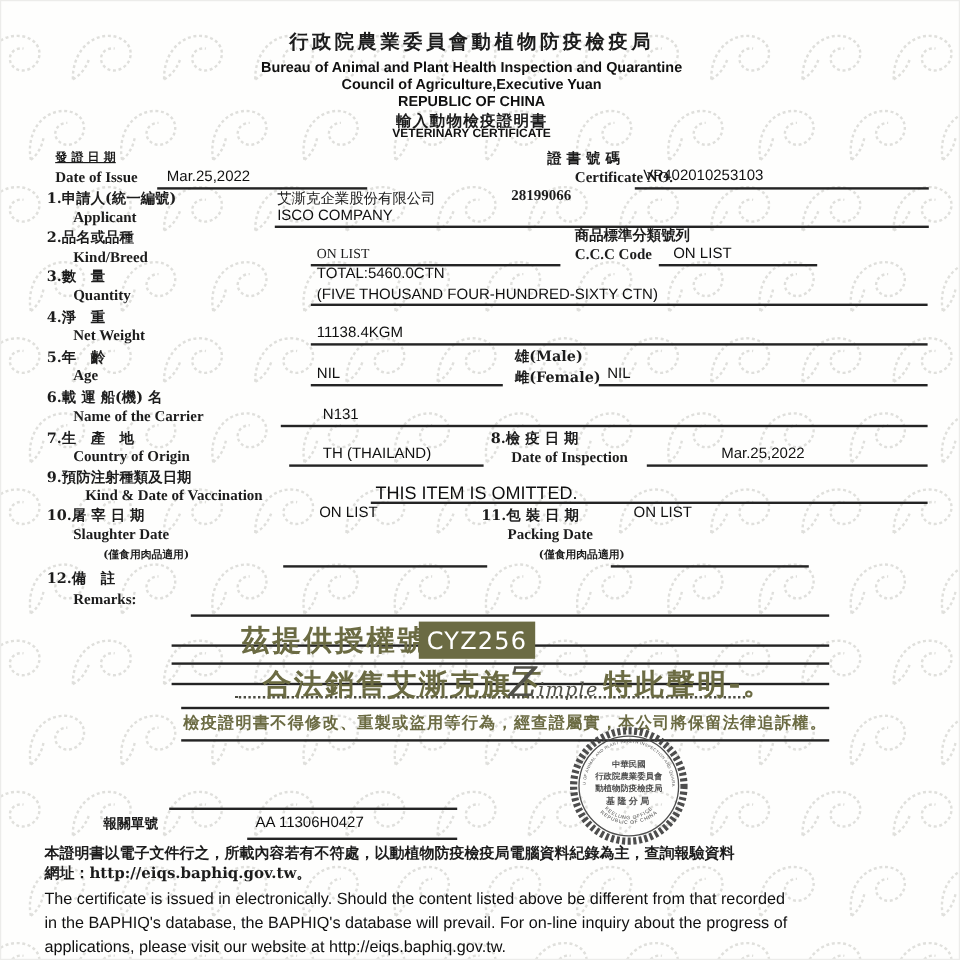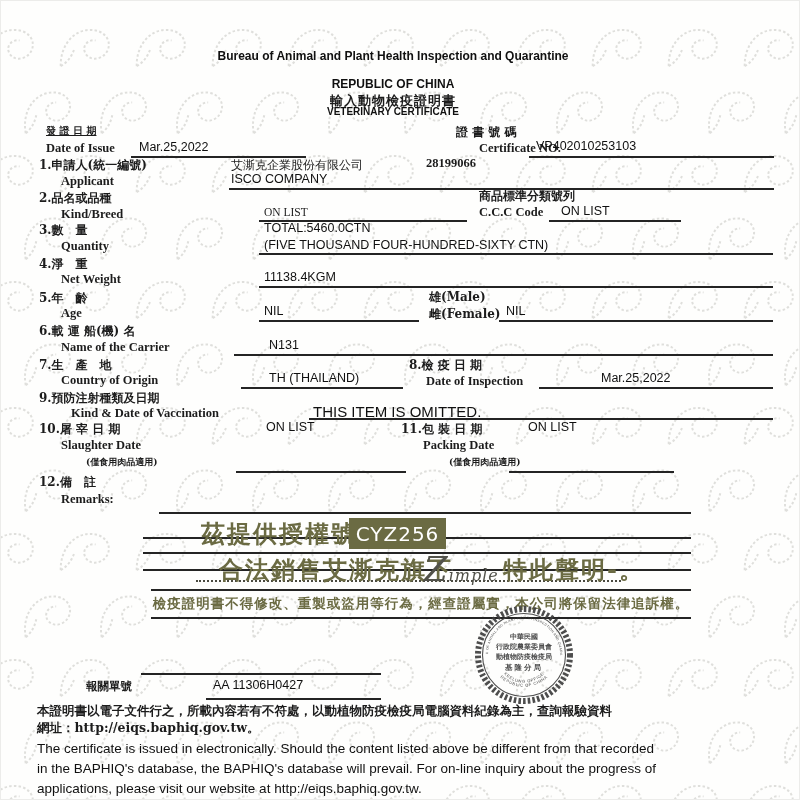--- a/index.html
+++ b/index.html
@@ -885,21 +885,23 @@
           </g>
         </svg></div>
       <div class="wm" style="left:740px;top:778px;transform:rotate(4deg);"><svg width="62" height="48" viewBox="0 0 62 48">
           <g fill="none" stroke="#c7c7c2" stroke-width="2" stroke-dasharray="2.5 2.2">
             <path d="M5,45 C3,26 14,9 30,7 C44,5 54,14 51,25 C48,35 35,39 29,31 C24,24 30,16 38,17"></path>
             <path d="M5,45 C11,41 15,35 17,28"></path>
           </g>
         </svg></div>
     </div>
 
+  <div class="abs zh ctr" style="left:92px;top:24px;width:600px;font-size:16px;letter-spacing:3px;">行政院農業委員會動植物防疫檢疫局</div>
   <div class="abs val ctr" style="left:92px;top:48px;width:600px;font-size:12px;font-weight:700;">Bureau of Animal and Plant Health Inspection and Quarantine</div>
+  <div class="abs val ctr" style="left:92px;top:62px;width:600px;font-size:12px;font-weight:700;">Council of Agriculture,Executive Yuan</div>
   <div class="abs val ctr" style="left:92px;top:76px;width:600px;font-size:12px;font-weight:700;">REPUBLIC OF CHINA</div>
   <div class="abs val ctr" style="left:92px;top:105px;width:600px;font-size:10px;font-weight:700;">VETERINARY CERTIFICATE</div>
   <div class="abs zh ctr" style="left:92px;top:91px;width:600px;font-size:13px;letter-spacing:1px;">輸入動物檢疫證明書</div>
 
   <div class="abs zh" style="left:45px;top:123px;font-size:10px;text-decoration:underline;">發 證 日 期</div>
   <div class="abs zh" style="left:455px;top:123px;font-size:12px;">證 書 號 碼</div>
   <div class="abs enl" style="left:45px;top:140px;font-size:12.5px;">Date of Issue</div>
   <div class="abs val" style="left:138px;top:139px;font-size:12.5px;">Mar.25,2022</div>
   <div class="ln" style="left:130px;top:155px;width:175px;"></div>
   <div class="abs enl" style="left:478px;top:140px;font-size:12.5px;">Certificate NO.</div>

